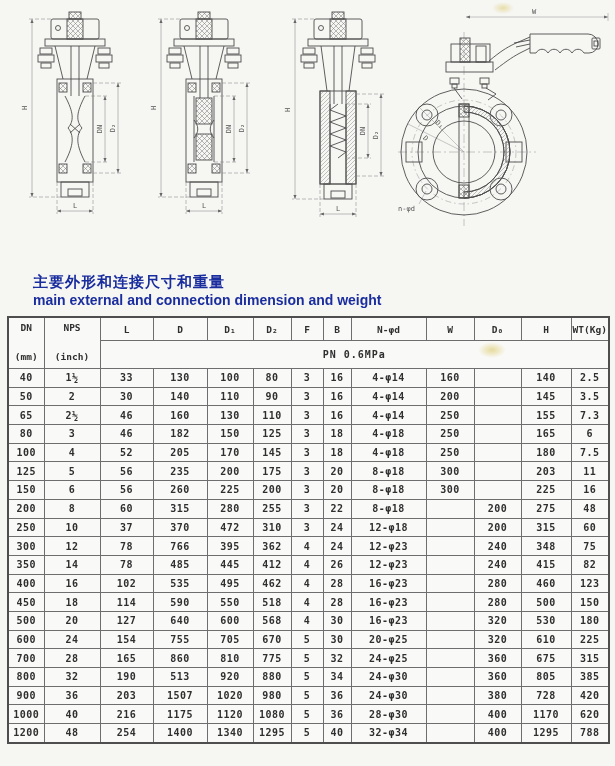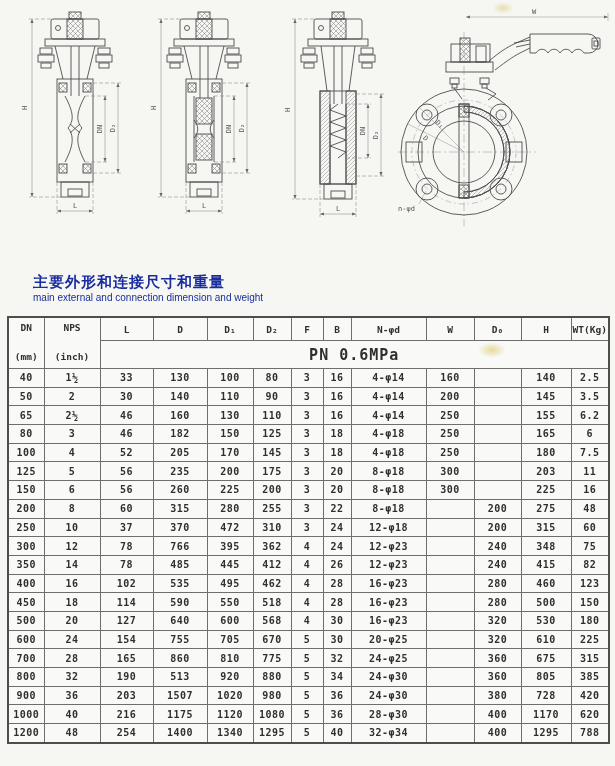--- a/index.html
+++ b/index.html
@@ -1,30 +1,30 @@
 <!DOCTYPE html>
 <html><head>
 <meta charset="utf-8">
 <style>
   html,body{margin:0;padding:0;}
   body{background:#e8e8e6;font-family:"DejaVu Sans",sans-serif;}
   .page{position:relative;width:615px;height:766px;background:#f6f6f3;overflow:hidden;margin:0 auto;}
   .drawing{position:absolute;}
   .titleblock{position:absolute;left:9px;top:273px;line-height:1.25;margin-left:24px;}
   .title-zh{font-size:15px;font-weight:bold;letter-spacing:1px;font-family:"DejaVu Sans",sans-serif;}
-  .title-en{font-size:10px;font-weight:normal;font-family:"Liberation Sans","DejaVu Sans",sans-serif;}
+  .title-en{font-size:14px;font-weight:bold;font-family:"Liberation Sans","DejaVu Sans",sans-serif;}
   .dimtable{position:absolute;left:7px;top:316px;border-collapse:collapse;table-layout:fixed;width:601px;
             font-family:"DejaVu Sans Mono",monospace;color:#2f2f2f;background:#f9f9f7;}
   .dimtable th,.dimtable td{border:1px solid #6e6e6e;text-align:center;vertical-align:middle;
             font-weight:bold;padding:0;overflow:hidden;white-space:nowrap;}
   .dimtable{border:2px solid #4e4e4e;}
   .dimtable thead th{font-size:9.5px;height:22px;}
   .dimtable thead .two-line{height:50px;}
   .dimtable thead .two-line .cell-stack{display:flex;flex-direction:column;justify-content:space-between;height:40px;padding:4px 0 6px 0;}
-  .dimtable thead td.pn-cell{font-size:15px;height:26px;letter-spacing:1px;}
+  .dimtable thead td.pn-cell{font-size:10px;height:26px;letter-spacing:1px;}
   .dimtable tbody td{font-size:10px;height:17.7px;letter-spacing:0.5px;}
   .stain{position:absolute;pointer-events:none;}
   .stain1{left:478px;top:342px;width:28px;height:16px;
           background:radial-gradient(ellipse at center,rgba(214,192,80,0.55),rgba(214,192,80,0) 70%);}
   .stain2{left:492px;top:2px;width:22px;height:12px;
           background:radial-gradient(ellipse at center,rgba(214,192,80,0.45),rgba(214,192,80,0) 70%);}
   svg text{font-family:"DejaVu Sans Mono",monospace;fill:#555;}
 </style>
 </head>
 <body>
@@ -318,21 +318,21 @@
           <td>46</td>
           <td>160</td>
           <td>130</td>
           <td>110</td>
           <td>3</td>
           <td>16</td>
           <td>4-φ14</td>
           <td>250</td>
           <td></td>
           <td>155</td>
-          <td>6.2</td>
+          <td>7.3</td>
         </tr>
         <tr>
           <td>80</td>
           <td>3</td>
           <td>46</td>
           <td>182</td>
           <td>150</td>
           <td>125</td>
           <td>3</td>
           <td>18</td>

